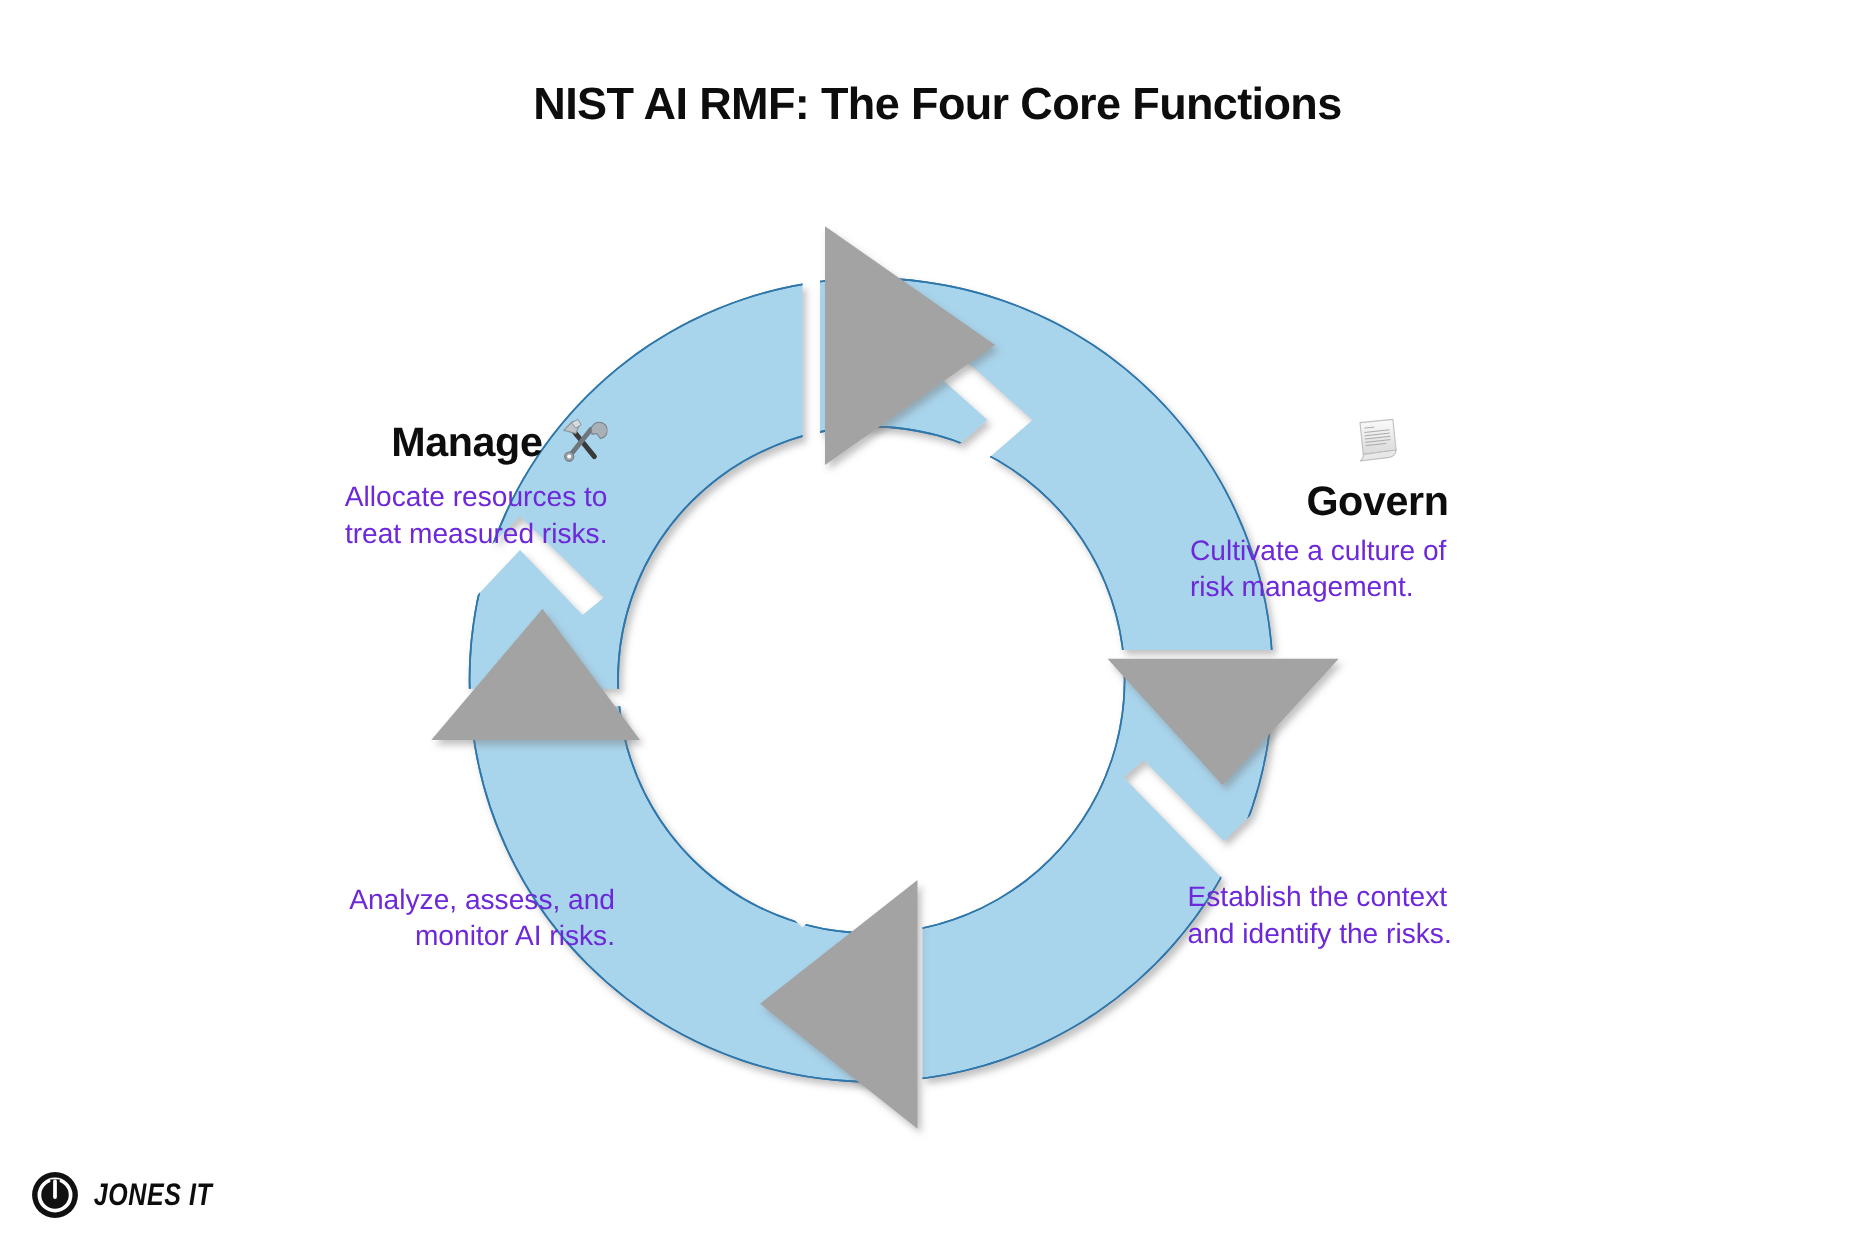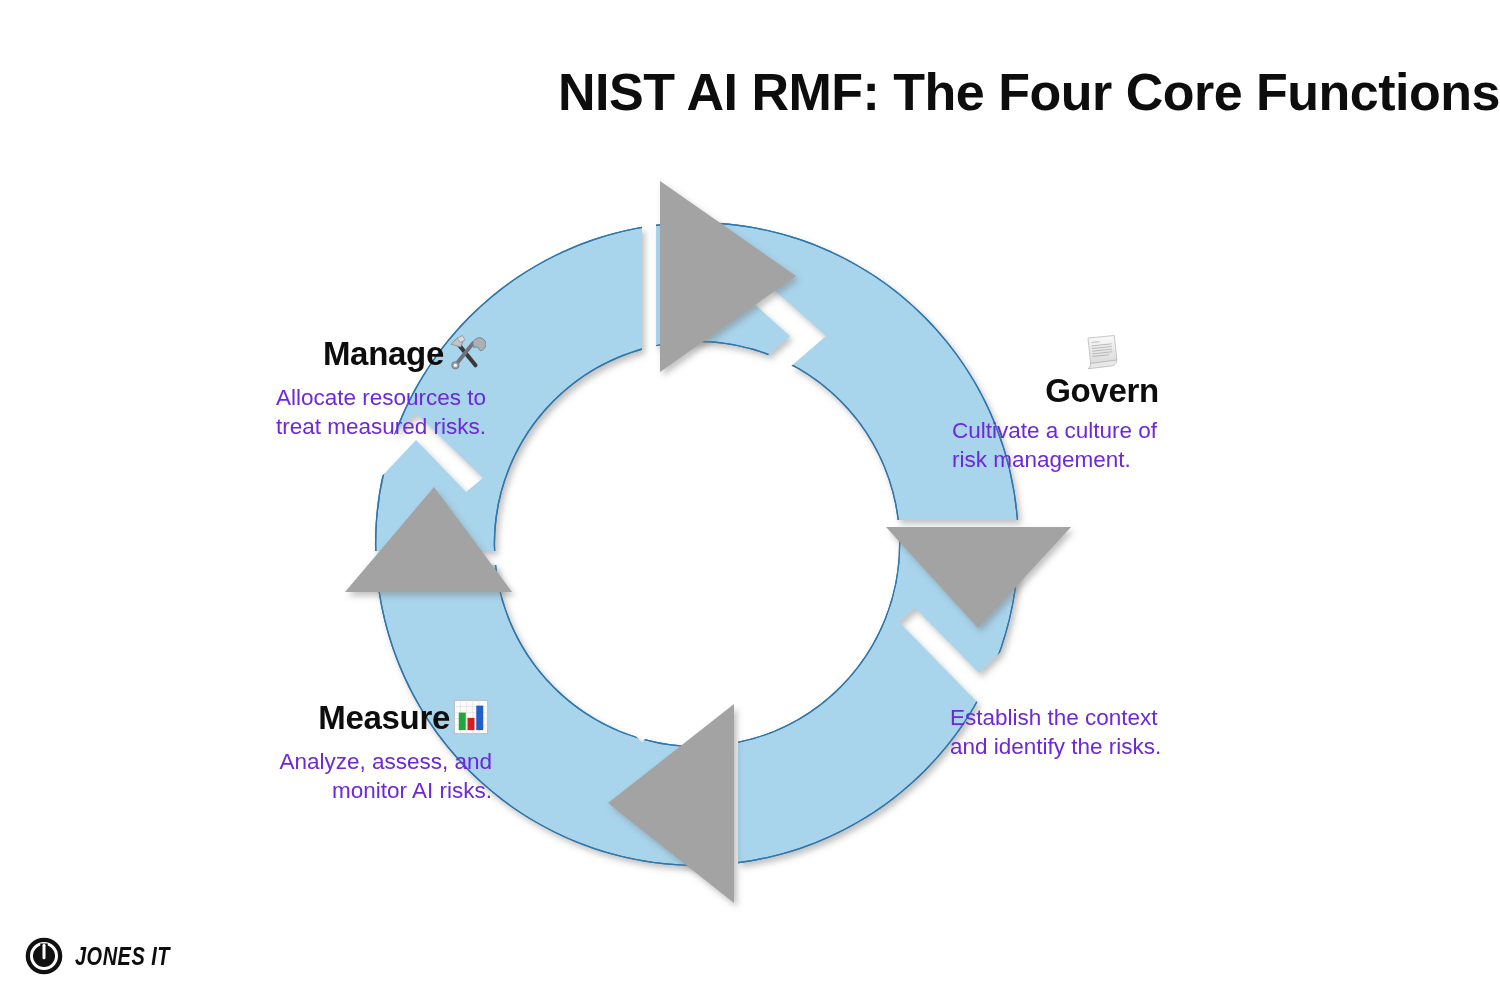--- a/index.html
+++ b/index.html
@@ -16,23 +16,23 @@
     font-family: "Liberation Sans", "DejaVu Sans", sans-serif;
     -webkit-font-smoothing: antialiased;
   }
 
   
   .page-title {
     position: absolute;
     top: 62px;
     left: 0;
     width: 1500px;
-    text-align: right;
-    font-family: "Liberation Sans", "DejaVu Sans", sans-serif;
-    font-size: 52px;
+    text-align: center;
+    font-family: "Liberation Sans", "DejaVu Sans", sans-serif;
+    font-size: 36px;
     font-weight: bold;
     letter-spacing: -0.5px;
     color: #0d0d0d;
     white-space: nowrap;
   }
 
   
   .diagram-stage {
     position: absolute;
     left: 0;
@@ -50,20 +50,21 @@
   }
 
   
   .label-block {
     position: absolute;
     width: 300px;
   }
   .label-head {
     display: flex;
     align-items: center;
+    gap: 10px;
     line-height: 1;
   }
   .label-title {
     font-family: "Liberation Sans", "DejaVu Sans", sans-serif;
     font-size: 33px;
     font-weight: bold;
     color: #0d0d0d;
     letter-spacing: -0.3px;
     white-space: nowrap;
   }
@@ -202,39 +203,20 @@
     <div class="label-desc">Cultivate a culture of
 risk management.</div>
   </div>
 
   <div class="label-block label-right" id="label-map">
     <div class="label-desc">Establish the context
 and identify the risks.</div>
   </div>
 
   <div class="label-block label-left" id="label-measure">
-    <div class="label-head">
-      <span class="label-title">Measure</span>
-      <svg class="emoji-icon" viewBox="0 0 48 48">
-        <rect x="5" y="5" width="38" height="38" fill="#FCFCFC" stroke="#B9B9B9" stroke-width="1"></rect>
-        <g stroke="#DCDCDC" stroke-width="0.7">
-          <line x1="5" y1="12" x2="43" y2="12"></line>
-            <line x1="5" y1="19" x2="43" y2="19"></line>
-          <line x1="5" y1="26" x2="43" y2="26"></line>
-            <line x1="5" y1="33" x2="43" y2="33"></line>
-          <line x1="12" y1="5" x2="12" y2="43"></line>
-            <line x1="19" y1="5" x2="19" y2="43"></line>
-          <line x1="26" y1="5" x2="26" y2="43"></line>
-            <line x1="33" y1="5" x2="33" y2="43"></line>
-        </g>
-        <rect x="10" y="19" width="8" height="20" fill="#1EA83C"></rect>
-        <rect x="20" y="25" width="8" height="14" fill="#D11F24"></rect>
-        <rect x="30" y="11" width="8" height="28" fill="#1F5FC7"></rect>
-      </svg>
-    </div>
     <div class="label-desc">Analyze, assess, and
 monitor AI risks.</div>
   </div>
 
   <div class="label-block label-left" id="label-manage">
     <div class="label-head">
       <span class="label-title">Manage</span>
       <svg class="emoji-icon" viewBox="0 0 48 48">
 
         <g transform="rotate(0 24 24)">

